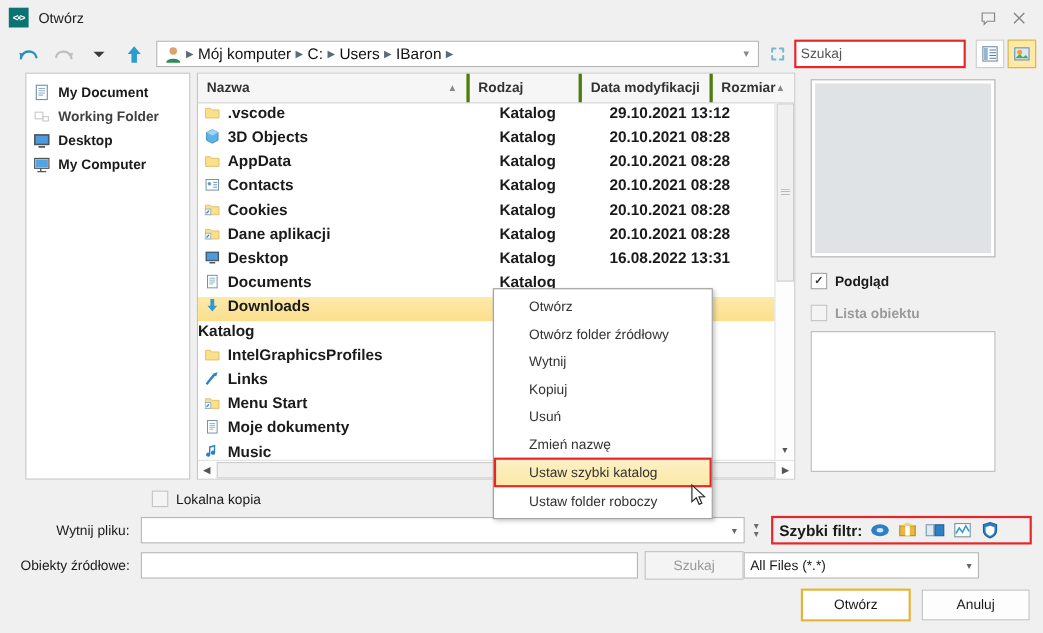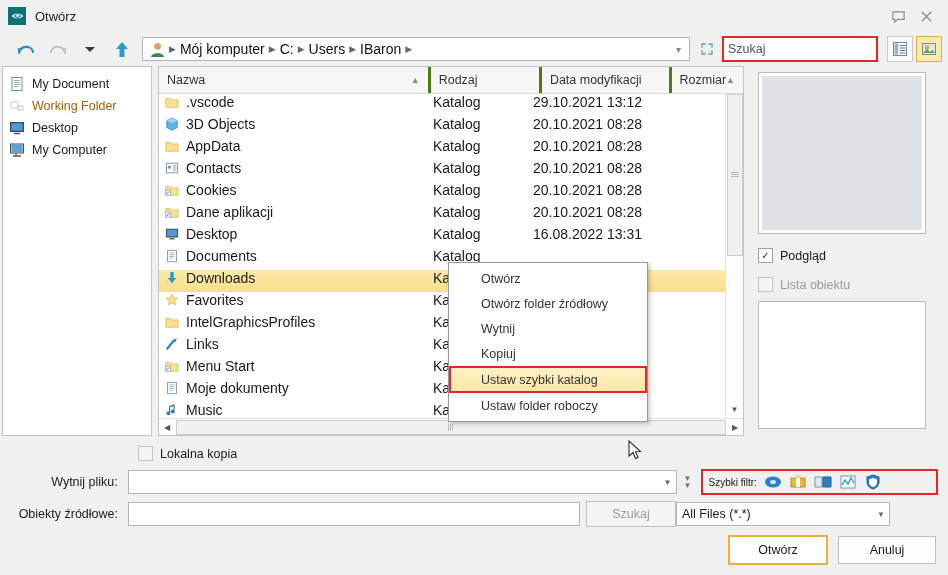--- a/index.html
+++ b/index.html
@@ -37,25 +37,25 @@
   .search-wrap{width:152px;height:22px;border:2px solid #e8262a;background:#fff;display:flex;align-items:center;
                flex:0 0 auto;margin:0 6px 0 2px;}
   .search-wrap input{border:0;outline:0;width:100%;height:100%;font-family:inherit;font-size:12.5px;
                      padding:0 4px;background:transparent;color:#444;}
   .search-wrap input::placeholder{color:#555;opacity:1;}
   .icon-btn{width:24px;height:24px;border:1px solid #c9c9c9;background:#fdfdfd;display:flex;
             align-items:center;justify-content:center;margin-left:3px;flex:0 0 auto;}
   .icon-btn.active{background:#ffe9a8;border-color:#d9b14a;}
 
   
-  .content{flex:1;display:flex;padding:0 2px;gap:6px;min-height:0;}
+  .content{flex:1;display:flex;padding:0 23px;gap:6px;min-height:0;font-weight:bold;}
   .places{width:148px;background:#fff;border:1px solid #c4c4c4;padding:6px 0 0 0;flex:0 0 auto;}
   .place{height:22px;display:flex;align-items:center;padding:0 6px;gap:7px;}
   .place-label{font-size:12.5px;}
-  .place.disabled .place-label{color:#a16207;}
+  .place.disabled .place-label{color:#404040;}
 
   
   .filelist{flex:1;border:1px solid #c4c4c4;background:#fff;display:flex;flex-direction:column;min-width:0;position:relative;}
   .col-head{height:26px;display:flex;background:#f6f6f6;border-bottom:1px solid #d8d8d8;flex:0 0 auto;align-items:stretch;}
   .col{display:flex;align-items:center;padding:0 8px;border-right:3px solid #4d7c0f;font-size:12.5px;color:#333;position:relative;}
   .col .sort{margin-left:auto;color:#8a8a8a;font-size:9px;}
   .rows{flex:1;overflow:hidden;position:relative;}
   .row{height:22px;display:flex;align-items:flex-start;font-size:14px;}
   .row.sel{background:linear-gradient(to bottom,#fde9a9,#fbdf8c);}
   .cell-name{width:274px;display:flex;align-items:center;gap:7px;padding-left:6px;box-sizing:border-box;overflow:hidden;white-space:nowrap;}
@@ -92,21 +92,21 @@
   .localcopy{display:flex;align-items:center;gap:7px;margin:4px 0 8px 128px;}
   .flabel{width:118px;text-align:right;padding-right:10px;font-size:12.5px;box-sizing:border-box;}
   .tinput{height:22px;border:1px solid #b5b5b5;background:#fff;display:flex;align-items:center;}
   .tinput input{border:0;outline:0;width:100%;height:100%;font-family:inherit;font-size:12.5px;padding:0 4px;background:transparent;}
   .combo-arrow{width:16px;display:flex;align-items:center;justify-content:center;color:#666;font-size:8px;flex:0 0 auto;}
   .dblchev{width:22px;display:flex;flex-direction:column;align-items:center;justify-content:center;color:#6c6c6c;font-size:9px;line-height:7px;}
   .btn{height:24px;border:1px solid #c0c0c0;background:#fdfdfd;display:flex;align-items:center;justify-content:center;font-size:12.5px;}
   .btn.dim{color:#9a9a9a;background:#f4f4f4;}
   .btn.focus{border:2px solid #e5b33a;}
   .filterbar{border:2px solid #e8262a;height:26px;display:flex;align-items:center;padding:0 6px;gap:7px;background:#f0f0f0;}
-  .filt-label{font-size:10px;}
+  .filt-label{font-size:14px;font-weight:bold;}
   .filt-icons{display:flex;gap:7px;align-items:center;}
   .row2{display:flex;align-items:center;margin-top:7px;}
   .row3{display:flex;align-items:center;margin-top:6px;}
 
   
   .ctxmenu{position:absolute;left:448px;top:262px;width:198px;background:#fff;border:1px solid #9a9a9a;
            box-shadow:2px 2px 4px rgba(0,0,0,.22);padding:3px 0;z-index:50;}
   .ctx-item{height:25px;display:flex;align-items:center;padding-left:32px;font-size:12.5px;color:#333;box-sizing:border-box;}
   .ctx-item.hl{background:linear-gradient(to bottom,#fdf0c4,#fbe9a8);border:2px solid #e8262a;
                box-sizing:border-box;height:27px;padding-left:30px;}
@@ -368,26 +368,20 @@
                 <path d="M6 1h4v7h3l-5 6-5-6h3z" fill="#2d9bd0"></path>
               </svg>
             <span>Downloads</span>
           </div>
           <div class="cell-type">Katalog</div>
           <div class="cell-date"></div>
           <div class="cell-size"></div>
         </div>
 
         <div class="row">
-          <div class="cell-name">
-            <svg width="14" height="14" viewBox="0 0 16 16">
-                <path d="M8 1.5l1.9 4.1 4.5.5-3.3 3 .9 4.4L8 11.3 4 13.5l.9-4.4-3.3-3 4.5-.5z" fill="#ffe08a" stroke="#e0ab3c" stroke-width=".8"></path>
-              </svg>
-            <span>Favorites</span>
-          </div>
           <div class="cell-type">Katalog</div>
           <div class="cell-date"></div>
           <div class="cell-size"></div>
         </div>
 
         <div class="row">
           <div class="cell-name">
             <svg width="14" height="14" viewBox="0 0 16 16">
                 <path d="M1 4h5l1.3 1.6H15V14H1z" fill="#fbe08a" stroke="#d9b55c" stroke-width=".8"></path>
               </svg>
@@ -543,20 +537,22 @@
       <div class="btn focus" style="width:96px;height:26px;background:#fff">Otwórz</div>
       <div class="btn" style="width:96px;height:26px">Anuluj</div>
     </div>
   </div>
 
   <div class="ctxmenu">
     <div class="ctx-item">Otwórz</div>
     <div class="ctx-item">Otwórz folder źródłowy</div>
     <div class="ctx-item">Wytnij</div>
     <div class="ctx-item">Kopiuj</div>
+    <div class="ctx-item">Usuń</div>
+    <div class="ctx-item">Zmień nazwę</div>
     <div class="ctx-item hl">Ustaw szybki katalog</div>
     <div class="ctx-item">Ustaw folder roboczy</div>
   </div>
 
   <svg class="cursor-ptr" width="16" height="22" viewBox="0 0 16 22">
     <path d="M1 1 L1 16 L5 12.5 L7.6 18.5 L10 17.4 L7.5 11.7 L12.5 11.5 Z" fill="#fff" stroke="#2b2b2b" stroke-width="1.1"></path>
   </svg>
 
 </div>
 

